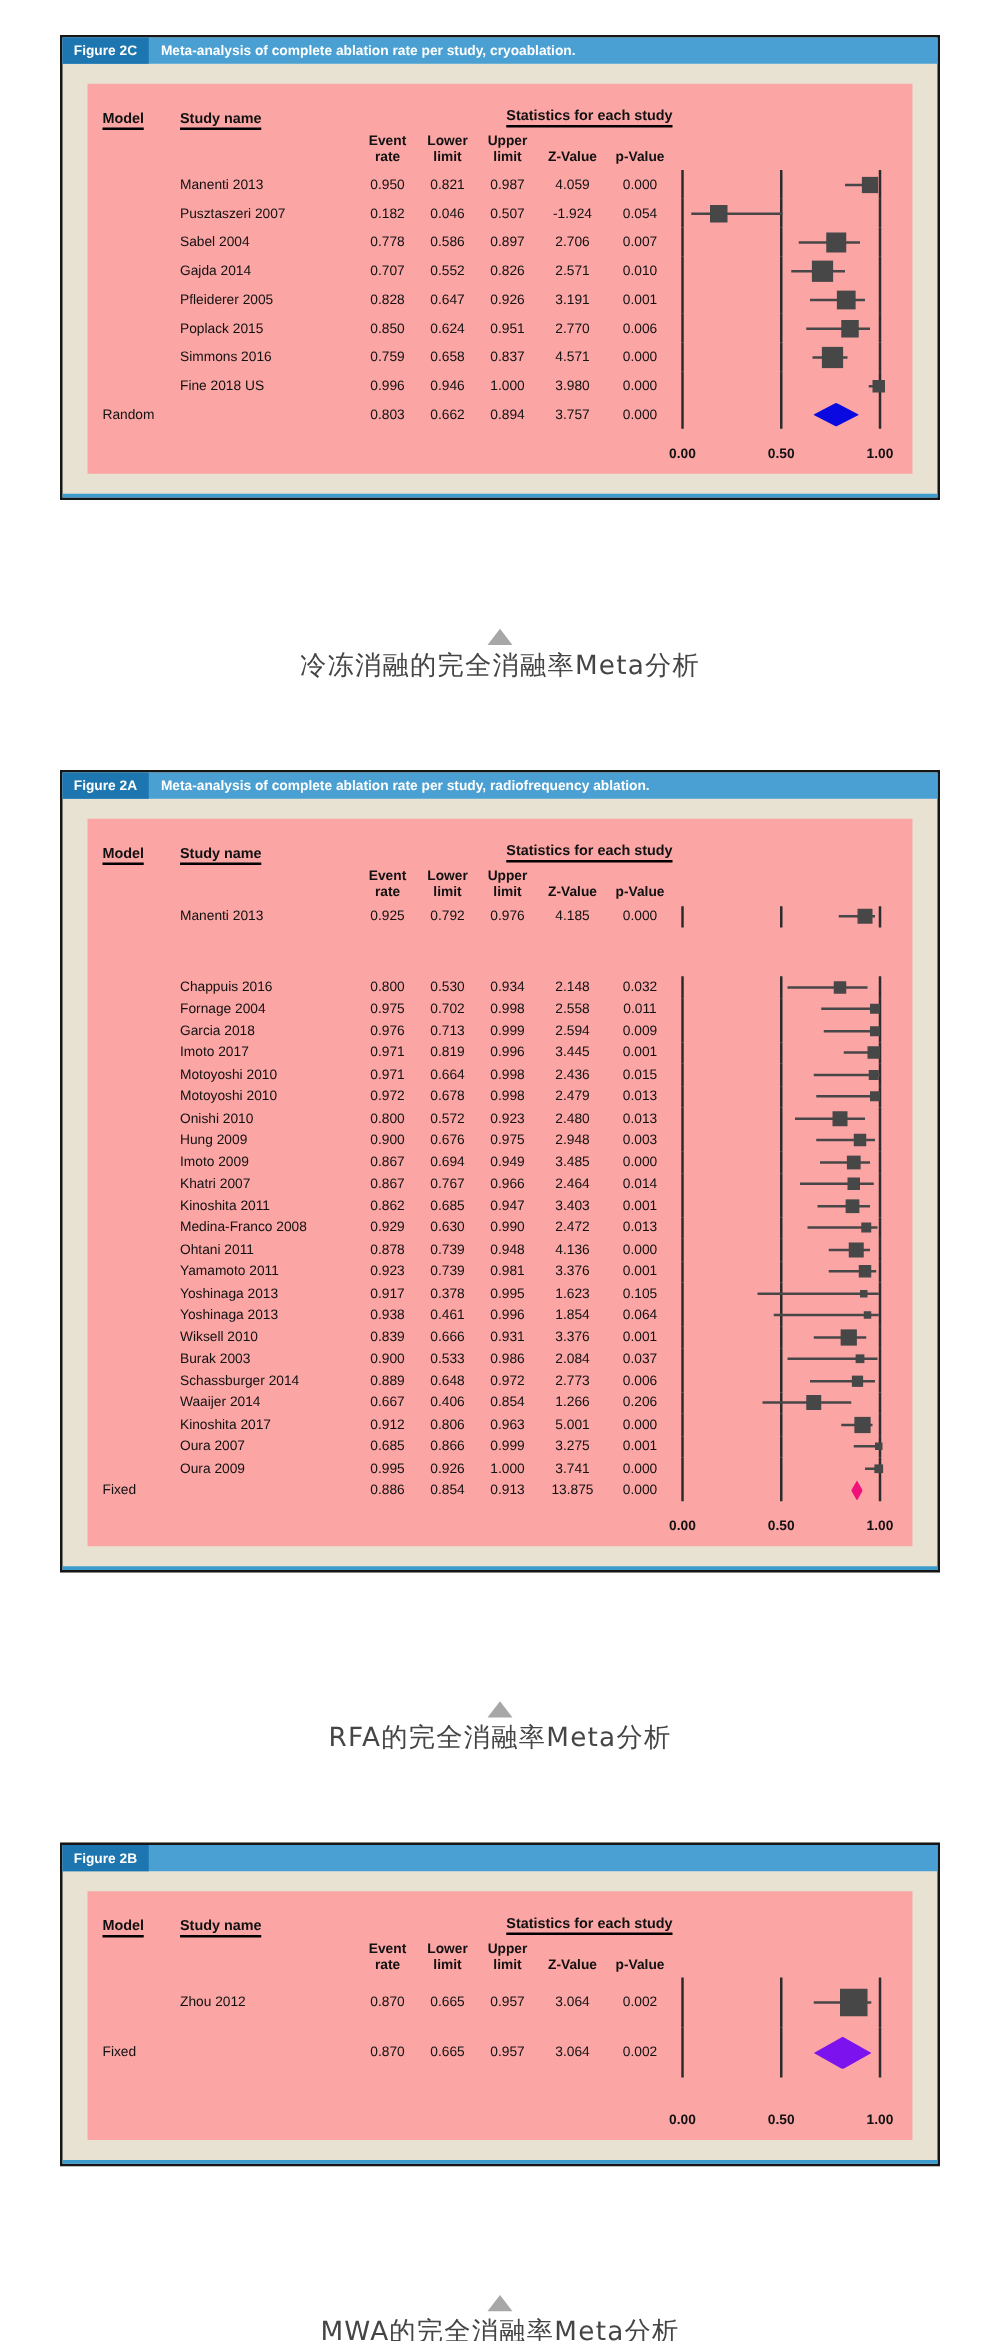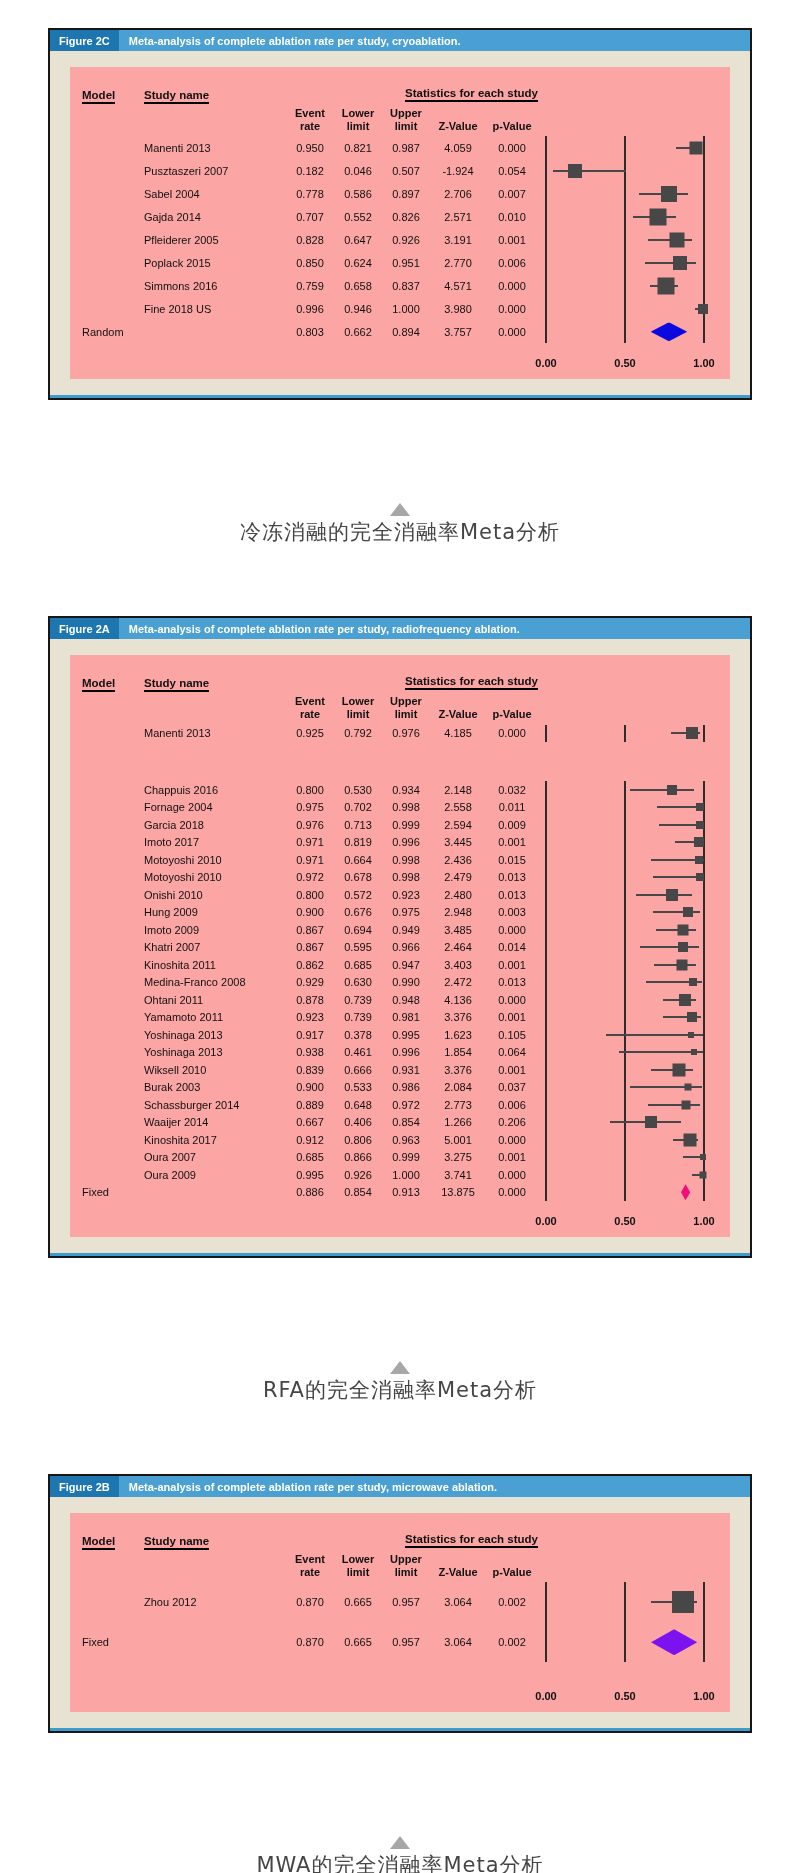--- a/index.html
+++ b/index.html
@@ -430,21 +430,21 @@
             <i class="gridline" style="left: 86px;"></i>
             <i class="gridline" style="left: 165px;"></i>
             <i class="ciline" style="left: 117.652px; width: 40.29px;"></i>
             <i class="sqmark" style="left: 144.986px; height: 11px; width: 11px;"></i>
           </span>
         </div>
         <div class="frow" style="height: 17.5px;">
           <span class="cell model"></span>
           <span class="cell study">Khatri 2007</span>
           <span class="cell num">0.867</span>
-          <span class="cell num">0.595</span>
+          <span class="cell num">0.767</span>
           <span class="cell num">0.966</span>
           <span class="cell num">2.464</span>
           <span class="cell num">0.014</span>
           <span class="plot">
             <i class="gridline" style="left: 7px;"></i>
             <i class="gridline" style="left: 86px;"></i>
             <i class="gridline" style="left: 165px;"></i>
             <i class="ciline" style="left: 102.01px; width: 58.618px;"></i>
             <i class="sqmark" style="left: 144.986px; height: 10px; width: 10px;"></i>
           </span>
@@ -690,21 +690,20 @@
   </div>
   <div class="blue-rule"></div>
 </section>
 
 <div class="tri-wrap"><span class="tri"></span></div>
 <div class="caption">RFA的完全消融率Meta分析</div>
 
 <section class="figure-box gap-top fig-b">
   <div class="figure-header">
     <span class="figure-tag">Figure 2B</span>
-    <span class="figure-title">Meta-analysis of complete ablation rate per study, microwave ablation.</span>
   </div>
   <div class="panel">
     <div class="frow hdr1">
       <span class="cell model"><span class="u">Model</span></span>
       <span class="cell study"><span class="u">Study name</span></span>
       <span class="stats-span"><span class="u">Statistics for each study</span></span>
     </div>
     <div class="frow hdr2">
       <span></span>
         <span></span>

